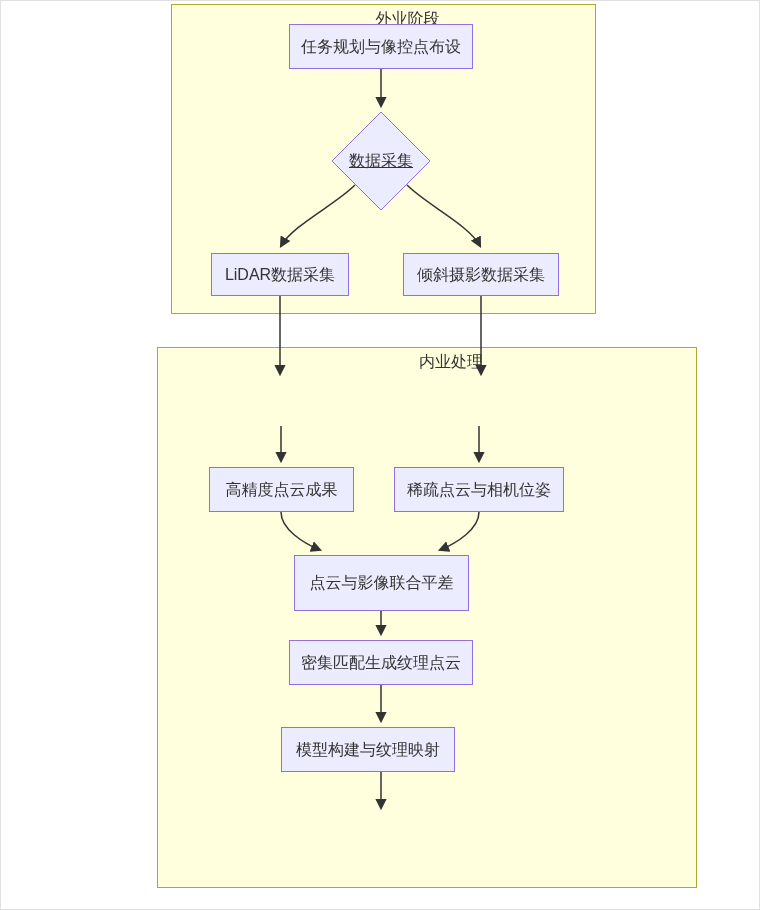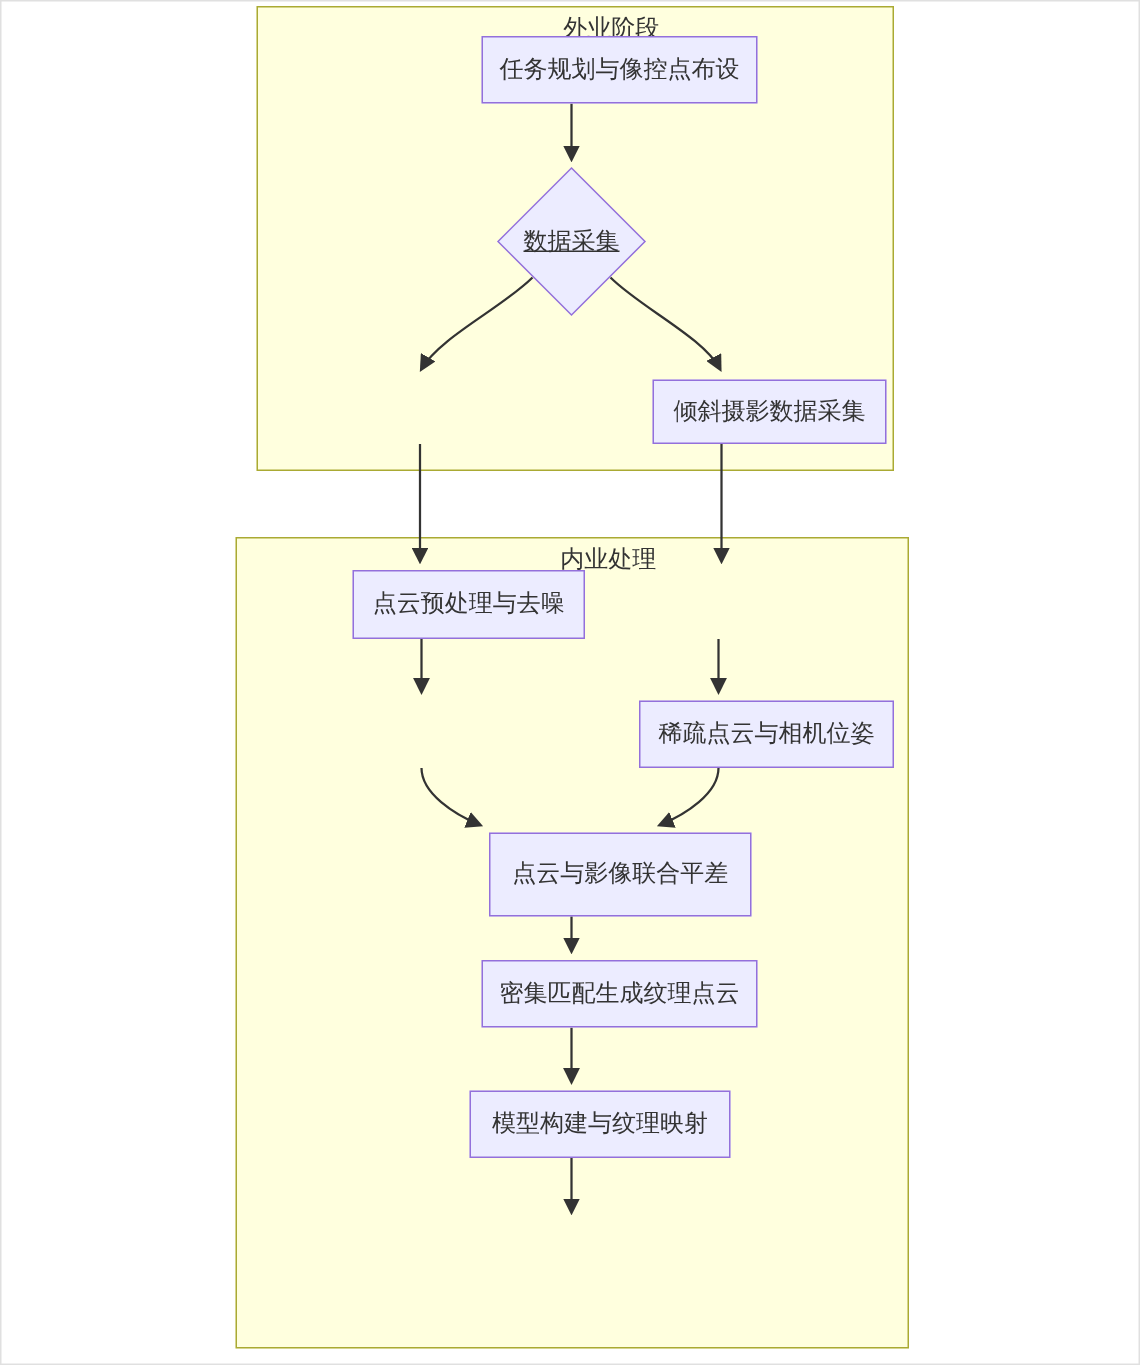--- a/index.html
+++ b/index.html
@@ -1,22 +1,22 @@
 <!DOCTYPE html>
 <html><head>
 <meta charset="utf-8">
 <style>
   html,body{margin:0;padding:0;background:#ffffff;font-family:"Liberation Sans","DejaVu Sans",sans-serif;}
   .canvas{position:relative;width:760px;height:910px;background:#ffffff;overflow:hidden;border:1px solid #e0e0e0;box-sizing:border-box;}
   .subgraph{position:absolute;background:#ffffde;border:1px solid #aaaa33;box-sizing:border-box;z-index:1;}
   .subgraph-label{position:absolute;top:4px;left:0;width:100%;text-align:center;font-size:16px;color:#333333;z-index:2;margin-left:24px;}
   #sg-field{left:170px;top:3px;width:425px;height:310px;}
-  #sg-office{left:156px;top:357px;width:449px;height:541px;font-family:Liberation Serif, serif;}
+  #sg-office{left:156px;top:346px;width:540px;height:541px;font-family:Liberation Serif, serif;}
   .edges{position:absolute;left:0;top:0;z-index:3;}
-  .node{position:absolute;background:#ececff;border:1px solid #9370db;box-sizing:border-box;display:flex;align-items:center;justify-content:center;text-align:center;font-size:16px;color:#333333;z-index:4;line-height:1.45;padding:2px 8px;margin-left:32px;}
+  .node{position:absolute;background:#ececff;border:1px solid #9370db;box-sizing:border-box;display:flex;align-items:center;justify-content:center;text-align:center;font-size:16px;color:#333333;z-index:4;line-height:1.45;padding:2px 8px;}
   .diamond-label{position:absolute;background:transparent;border:none;z-index:4;display:flex;align-items:center;justify-content:center;font-size:16px;color:#333333;}
   #n-plan{left:288px;top:23px;width:184px;height:45px;}
   #n-lidar{left:210px;top:252px;width:138px;height:43px;}
   #n-oblique{left:402px;top:252px;width:156px;height:43px;}
   #n-denoise{left:202px;top:379px;width:155px;height:46px;}
   #n-aerotri{left:413px;top:379px;width:130px;height:46px;}
   #n-hppc{left:208px;top:466px;width:145px;height:45px;}
   #n-sparse{left:393px;top:466px;width:170px;height:45px;}
   #n-joint{left:293px;top:554px;width:175px;height:56px;}
   #n-dense{left:288px;top:639px;width:184px;height:45px;}
@@ -54,20 +54,21 @@
       <path d="M478,511 C478,528 456,542 439,549" marker-end="url(#arrow)"></path>
       <path d="M380,598 L380,633" marker-end="url(#arrow)"></path>
       <path d="M380,684 L380,720" marker-end="url(#arrow)"></path>
       <path d="M380,771 L380,807" marker-end="url(#arrow)"></path>
     </g>
     <polygon points="380,111 429,160 380,209 331,160" fill="#ececff" stroke="#9370db" stroke-width="1"></polygon>
   </svg>
 
   <div class="node" id="n-plan">任务规划与像控点布设</div>
   <div class="diamond-label" id="n-collect-label">数据采集</div>
+  <div class="node" id="n-lidar">LiDAR数据采集</div>
   <div class="node" id="n-oblique">倾斜摄影数据采集</div>
-  <div class="node" id="n-denoise">点云预处理与去噪</div>
+  <div class="node" id="n-hppc">高精度点云成果</div>
   <div class="node" id="n-sparse">稀疏点云与相机位姿</div>
   <div class="node" id="n-joint">点云与影像联合平差</div>
   <div class="node" id="n-dense">密集匹配生成纹理点云</div>
   <div class="node" id="n-model">模型构建与纹理映射</div>
 
 </div>
 
 </body></html>

